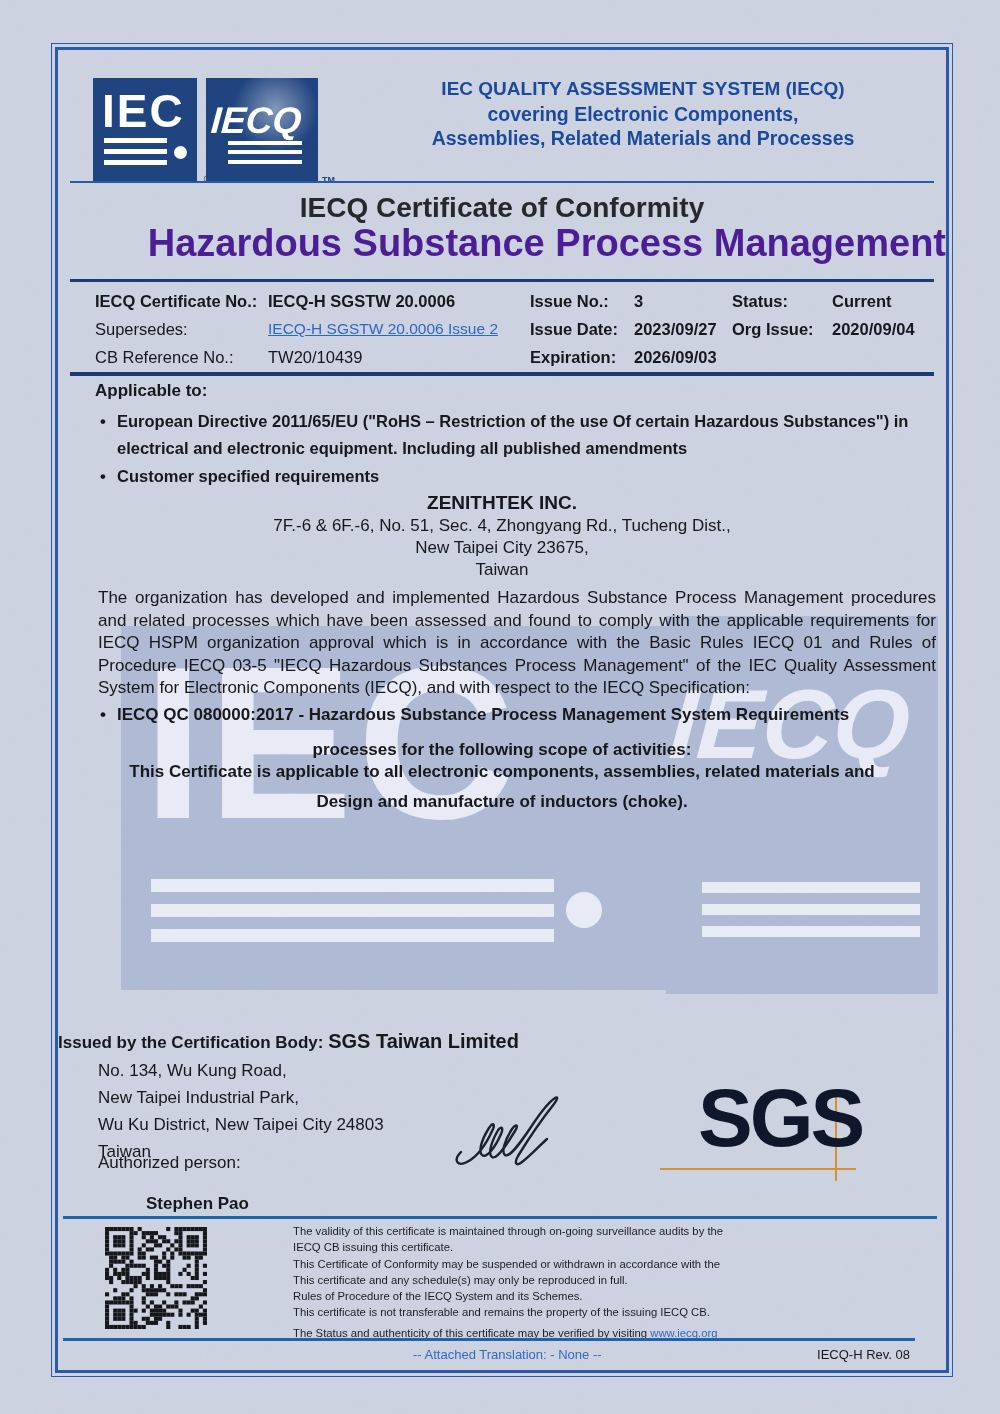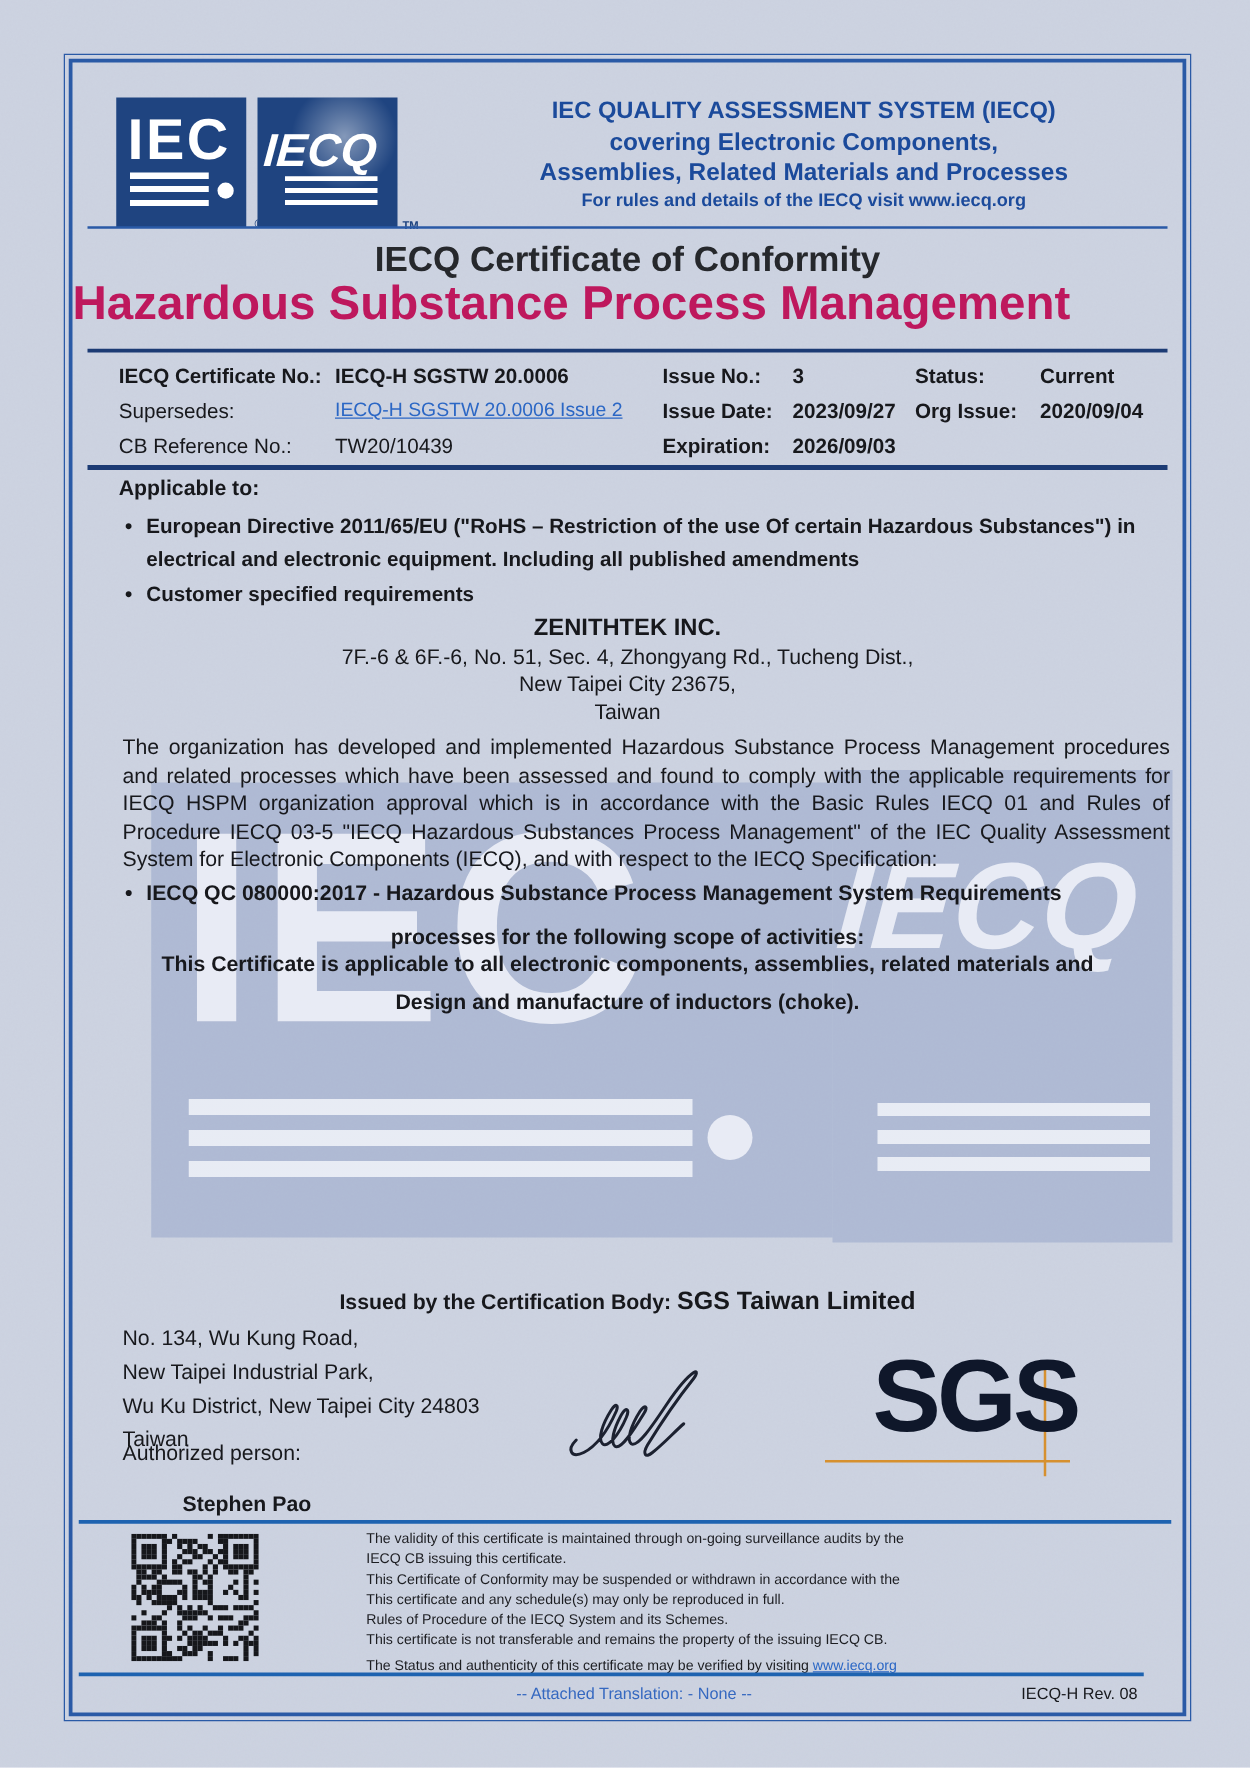--- a/index.html
+++ b/index.html
@@ -33,21 +33,21 @@
   .ht4{font-size:14.5px;font-weight:bold;line-height:22px;}
   
   .rule{position:absolute;left:12px;width:864px;background:#2a5aa6;}
   .rule-header{top:131px;height:2px;}
   .rule-2{top:229px;height:3px;background:#1c3b74;}
   .rule-3{top:322px;height:4px;background:#1c3b74;}
   .rule-4{top:1166px;height:3px;background:#1e63b0;left:5px;width:874px;}
   .rule-5{top:1288px;height:3px;background:#1e63b0;left:5px;width:852px;}
   
   .title1{position:absolute;top:142px;left:0;width:100%;text-align:center;font-size:28px;font-weight:bold;color:#26282c;}
-  .title2{position:absolute;top:172px;left:0;width:100%;text-align:left;font-size:38px;font-weight:bold;color:#be185d;}
+  .title2{position:absolute;top:172px;left:0;width:100%;text-align:right;font-size:38px;font-weight:bold;color:#4c1d95;}
   
   .info{position:absolute;left:37px;top:237px;width:835px;display:grid;
         grid-template-columns:173px 262px 104px 98px 100px 98px;font-size:16.5px;}
   .info>div{height:28px;display:flex;align-items:center;white-space:nowrap;text-align:center;}
   .b{font-weight:bold;}
   a.doclink{color:#2b67c5;text-decoration:underline;font-size:15.5px;cursor:pointer;}
   
   .applicable-label{position:absolute;left:37px;top:331px;font-size:17px;font-weight:bold;}
   .bullet{position:absolute;left:42px;font-size:16.5px;font-weight:bold;line-height:27px;}
   .bullet .dotchar{position:absolute;left:0;top:0;}
@@ -72,21 +72,21 @@
   .wm-word{position:absolute;font-weight:bold;color:rgba(246,248,252,.8);}
   .wm-iec .wm-word{top:-8px;left:22px;font-size:218px;letter-spacing:4px;}
   .wm-stripes{position:absolute;background:repeating-linear-gradient(to bottom,rgba(246,248,252,.8) 0 13px,rgba(0,0,0,0) 13px 25px);}
   .wm-iec .wm-stripes{left:30px;right:112px;top:253px;height:63px;}
   .wm-dot{position:absolute;right:64px;top:266px;width:36px;height:36px;border-radius:50%;background:rgba(246,248,252,.8);}
   .wm-iecq{left:608px;top:566px;width:272px;height:378px;}
   .wm-iecq .wm-word{top:52px;left:4px;font-size:98px;font-style:italic;transform:skewX(-4deg);}
   .wm-iecq .wm-stripes{left:36px;right:18px;top:266px;height:56px;
     background:repeating-linear-gradient(to bottom,rgba(246,248,252,.8) 0 11px,rgba(0,0,0,0) 11px 22px);}
   
-  .issuedby{position:absolute;left:0;top:980px;width:100%;text-align:center;}
+  .issuedby{position:absolute;left:0;top:980px;width:100%;}
   .issuedby .lbl{font-size:17px;font-weight:bold;}
   .issuedby .val{font-size:20px;font-weight:bold;}
   .cbaddr{position:absolute;left:40px;top:1007px;font-size:17px;line-height:27px;}
   .sig{position:absolute;left:385px;top:1038px;width:160px;height:92px;}
   .sgs{position:absolute;left:600px;top:1032px;width:260px;height:102px;}
   .sgs-word{position:absolute;left:40px;top:-5px;font-size:82px;line-height:82px;font-weight:bold;letter-spacing:-3px;color:#0f172a;}
   .sgs-hline{position:absolute;left:2px;top:86px;width:196px;height:2px;background:#d6902f;}
   .sgs-vline{position:absolute;left:177px;top:7px;width:2px;height:92px;background:#d6902f;}
   .auth-label{position:absolute;left:40px;top:1055px;font-size:17px;margin-top:48px;}
   .auth-name{position:absolute;left:40px;top:1144px;font-size:17px;font-weight:bold;margin-left:48px;}
@@ -137,21 +137,20 @@
         <div class="logo-word">IECQ</div>
         <div class="logo-stripes"></div>
         <div class="logo-mark mark-tm">TM</div>
       </div>
     </div>
 
     <div class="header-text">
       <div class="ht1">IEC QUALITY ASSESSMENT SYSTEM (IECQ)</div>
       <div class="ht2">covering Electronic Components,</div>
       <div class="ht2">Assemblies, Related Materials and Processes</div>
-      <div class="ht4">For rules and details of the IECQ visit www.iecq.org</div>
     </div>
 
     <div class="rule rule-header"></div>
 
     <div class="title1">IECQ Certificate of Conformity</div>
     <div class="title2">Hazardous Substance Process Management</div>
 
     <div class="rule rule-2"></div>
 
     <div class="info">

